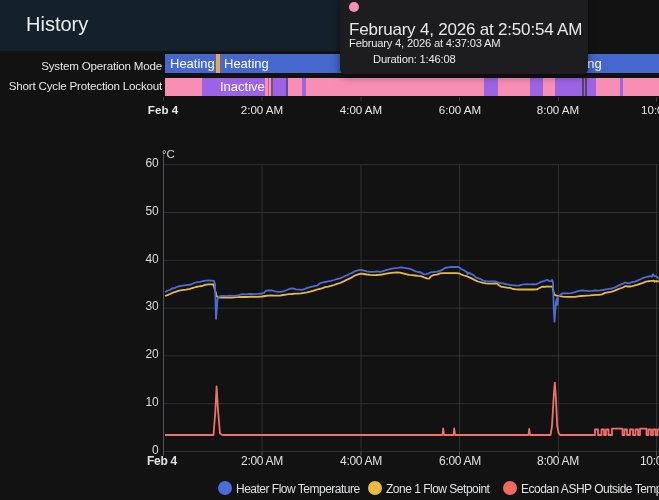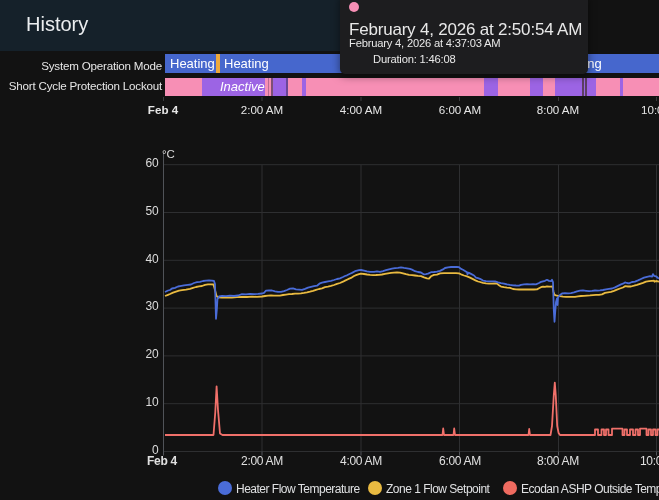--- a/index.html
+++ b/index.html
@@ -30,21 +30,21 @@
   <div class="abs" style="left:105.9px;top:0;width:2.3px;height:18px;background:#7e5074;"></div>
   <div class="abs" style="left:108.2px;top:0;width:13.2px;height:18px;background:#9c64e4;"></div>
   <div class="abs" style="left:121.4px;top:0;width:1.6px;height:18px;background:#6a4795;"></div>
   <div class="abs" style="left:137.3px;top:0;width:4.1px;height:18px;background:#9c64e4;"></div>
   <div class="abs" style="left:319px;top:0;width:14px;height:18px;background:#9c64e4;"></div>
   <div class="abs" style="left:365px;top:0;width:13px;height:18px;background:#9c64e4;"></div>
   <div class="abs" style="left:390px;top:0;width:41px;height:18px;background:#9c64e4;"></div>
   <div class="abs" style="left:417px;top:0;width:1.5px;height:18px;background:#5c3f63;"></div>
   <div class="abs" style="left:420px;top:0;width:1.5px;height:18px;background:#5c3f63;"></div>
   <div class="abs" style="left:455px;top:0;width:3px;height:18px;background:#9c64e4;"></div>
-  <div class="bartxt" style="left:55px;line-height:18px;font-style:italic;">Inactive</div>
+  <div class="bartxt" style="left:55px;line-height:18px;">Inactive</div>
 </div>
 
 <div class="abs" style="left:133px;top:103px;width:60px;text-align:center;font-size:11.6px;font-weight:bold;color:#e6e6e6;">Feb 4</div>
 <div class="abs" style="left:232px;top:103px;width:60px;text-align:center;font-size:11.6px;color:#e6e6e6;">2:00 AM</div>
 <div class="abs" style="left:331px;top:103px;width:60px;text-align:center;font-size:11.6px;color:#e6e6e6;">4:00 AM</div>
 <div class="abs" style="left:430px;top:103px;width:60px;text-align:center;font-size:11.6px;color:#e6e6e6;">6:00 AM</div>
 <div class="abs" style="left:528px;top:103px;width:60px;text-align:center;font-size:11.6px;color:#e6e6e6;">8:00 AM</div>
 <div class="abs" style="left:641px;top:103px;width:60px;text-align:left;font-size:11.6px;color:#e6e6e6;">10:00</div>
 
 <svg class="abs" style="left:0;top:0;" width="659" height="500" viewBox="0 0 659 500">

